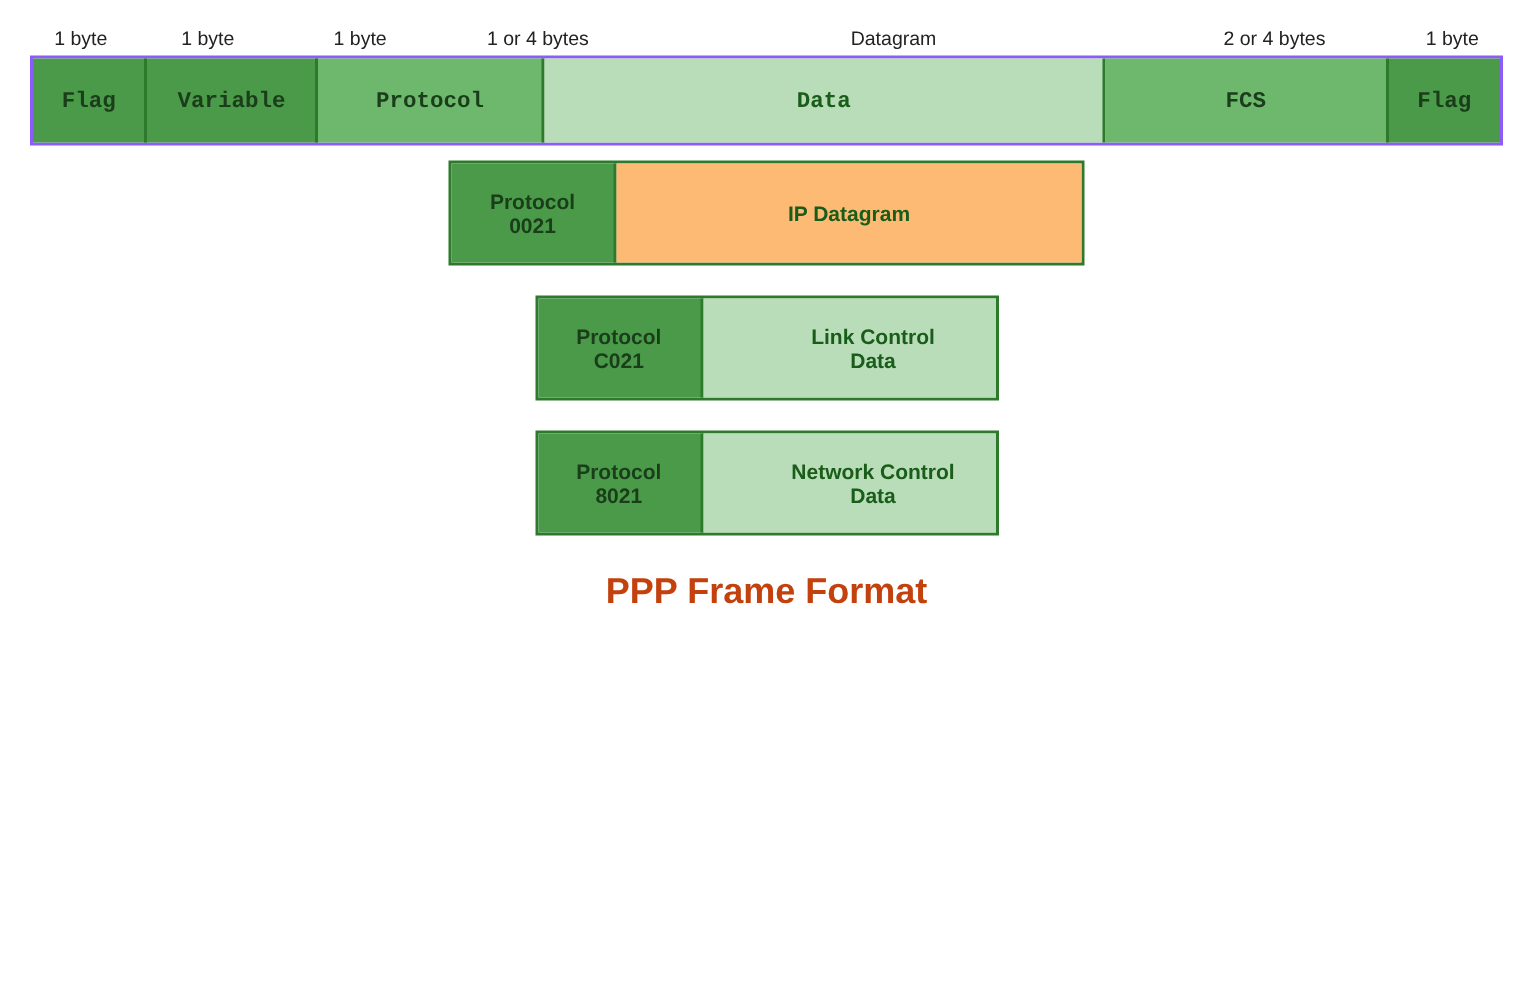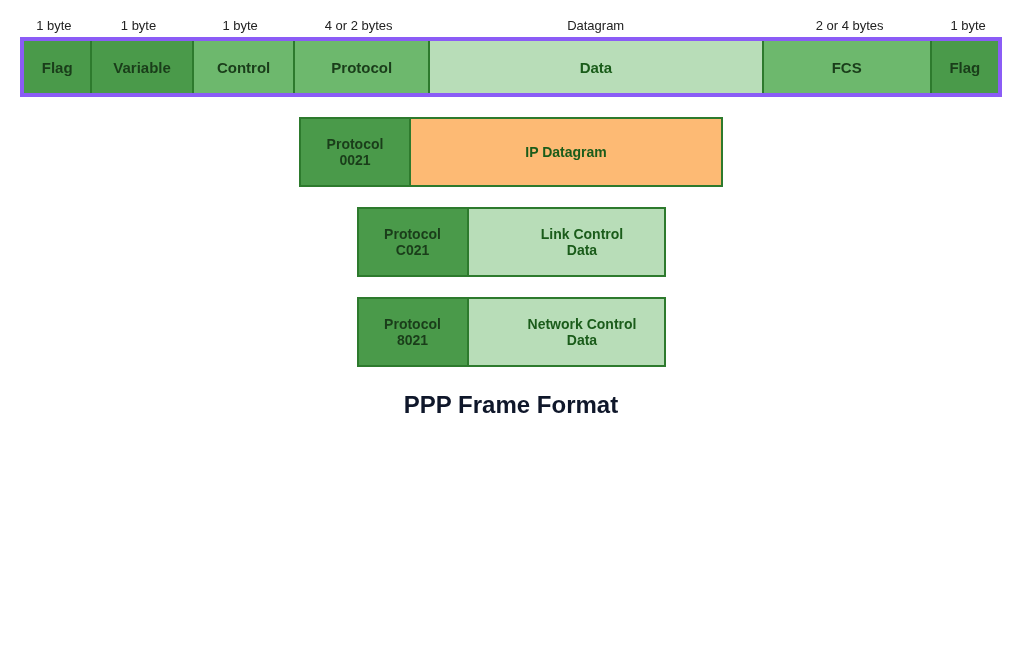--- a/index.html
+++ b/index.html
@@ -11,41 +11,41 @@
       overflow: hidden;
       display: flex;
       flex-direction: column;
       align-items: center;
       padding: 18px 20px 10px 20px;
     }
 
     
     .frame-container {
       width: 100%;
-      margin-bottom: 10px;
     }
 
     .size-labels {
       display: flex;
       width: 100%;
       margin-bottom: 4px;
     }
 
     .size-label {
       text-align: center;
       font-size: 13px;
       color: #222;
       font-weight: normal;
     }
 
     .frame-row {
       display: flex;
       width: 100%;
       height: 60px;
-      border: 4px solid #8b5cf6;
+      border: 2px solid #8b5cf6;
+      font-family: Liberation Mono, monospace;
     }
 
     .frame-cell {
       display: flex;
       align-items: center;
       justify-content: center;
       font-weight: bold;
       font-size: 15px;
       color: #1a5c1a;
       border-right: 2px solid #2d7a2d;
@@ -101,41 +101,40 @@
     .sub-data-wide {
       background: #fdba74;
       width: 310px;
     }
 
     
     .page-title {
       margin-top: 24px;
       font-size: 24px;
       font-weight: bold;
-      color: #0f172a;
+      color: #c2410c;
     }
   </style>
 </head>
 <body>
 
 <div class="frame-container">
   <div class="size-labels">
     <div class="size-label" style="flex:1">1 byte</div>
     <div class="size-label" style="flex:1.5">1 byte</div>
     <div class="size-label" style="flex:1.5">1 byte</div>
-    <div class="size-label" style="flex:2">4 or 2 bytes</div>
+    <div class="size-label" style="flex:2">1 or 4 bytes</div>
     <div class="size-label" style="flex:5">Datagram</div>
     <div class="size-label" style="flex:2.5">2 or 4 bytes</div>
     <div class="size-label" style="flex:1">1 byte</div>
   </div>
 
   <div class="frame-row">
     <div class="frame-cell cell-dark" style="flex:1">Flag</div>
     <div class="frame-cell cell-dark" style="flex:1.5">Variable</div>
-    <div class="frame-cell cell-med" style="flex:1.5">Control</div>
     <div class="frame-cell cell-med" style="flex:2">Protocol</div>
     <div class="frame-cell cell-light" style="flex:5">Data</div>
     <div class="frame-cell cell-med" style="flex:2.5">FCS</div>
     <div class="frame-cell cell-dark" style="flex:1">Flag</div>
   </div>
 </div>
 
 <div class="sub-diagrams">
 
   <div class="sub-row">

